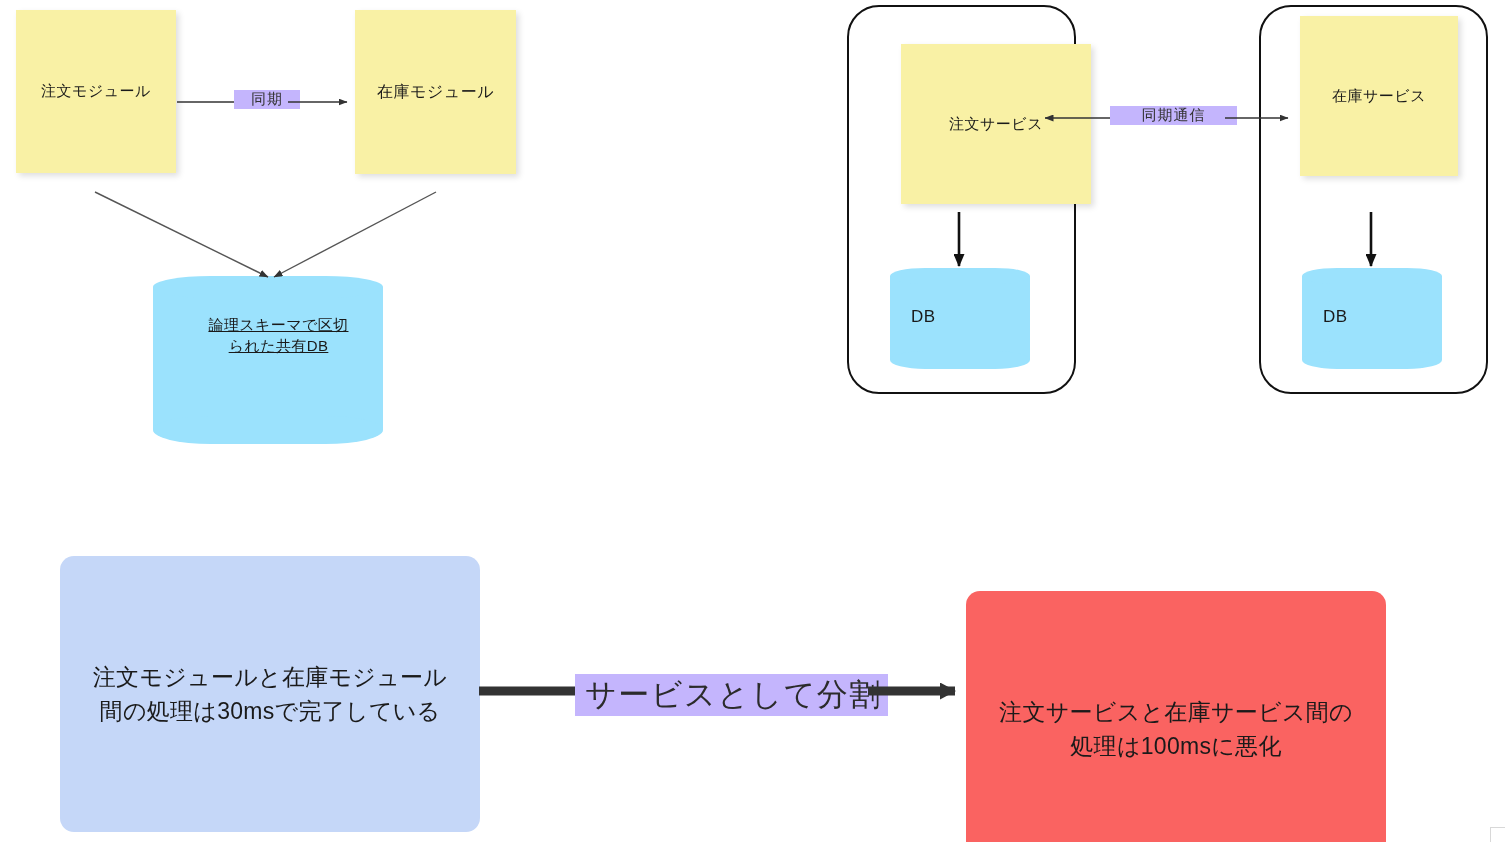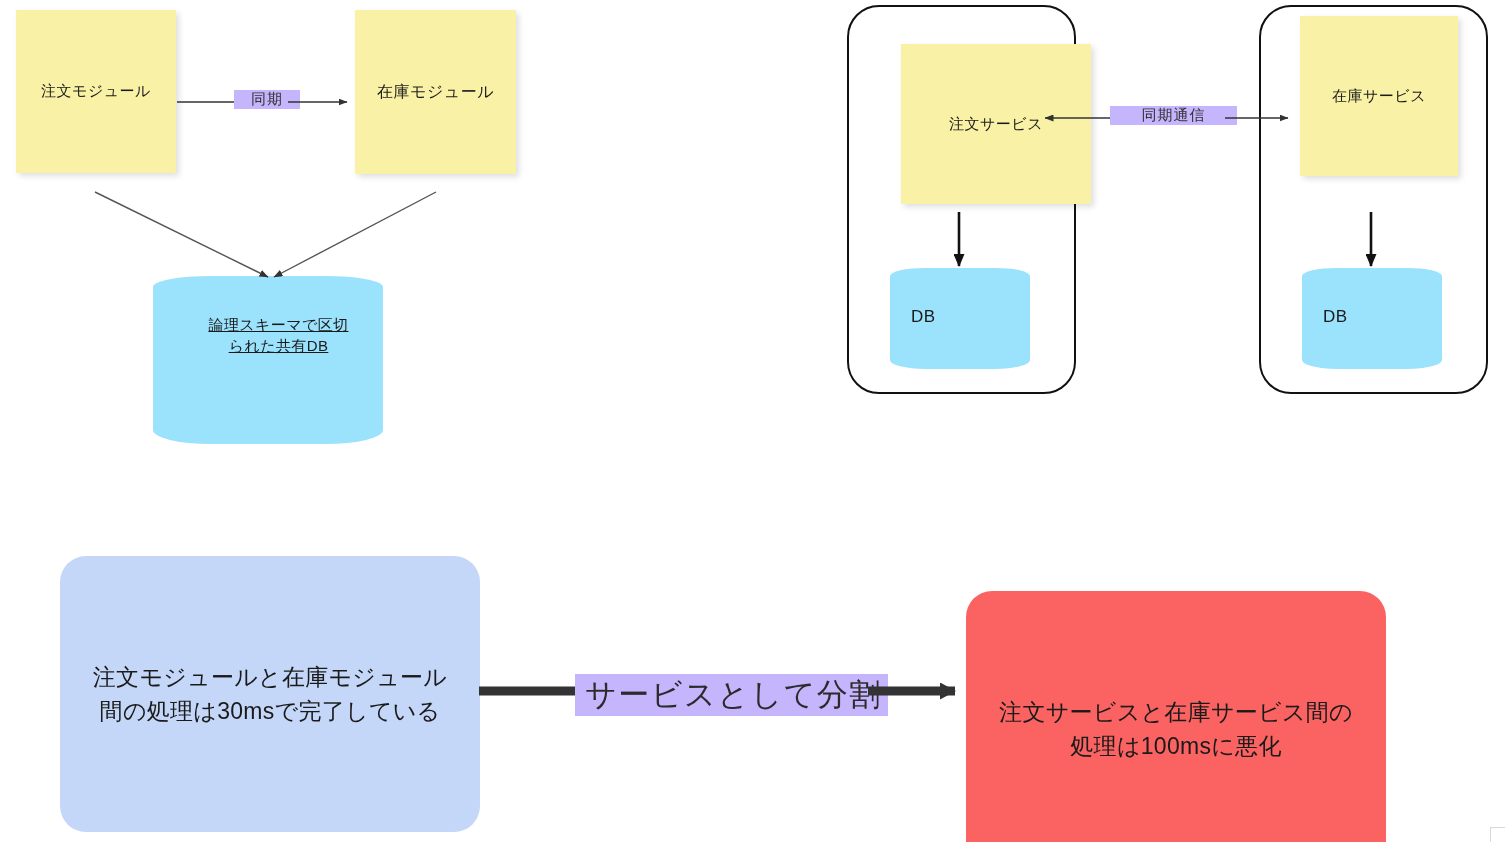--- a/index.html
+++ b/index.html
@@ -78,21 +78,21 @@
     position: absolute;
     border: 2.5px solid #111111;
     border-radius: 32px;
     background: transparent;
     box-sizing: border-box;
   }
 
   
   .result-box {
     position: absolute;
-    border-radius: 26px;
+    border-radius: 14px;
     display: flex;
     align-items: center;
     justify-content: center;
     text-align: center;
     box-sizing: border-box;
     padding: 0 18px;
   }
   .result-box .label {
     font-size: 23px;
     line-height: 1.5;

